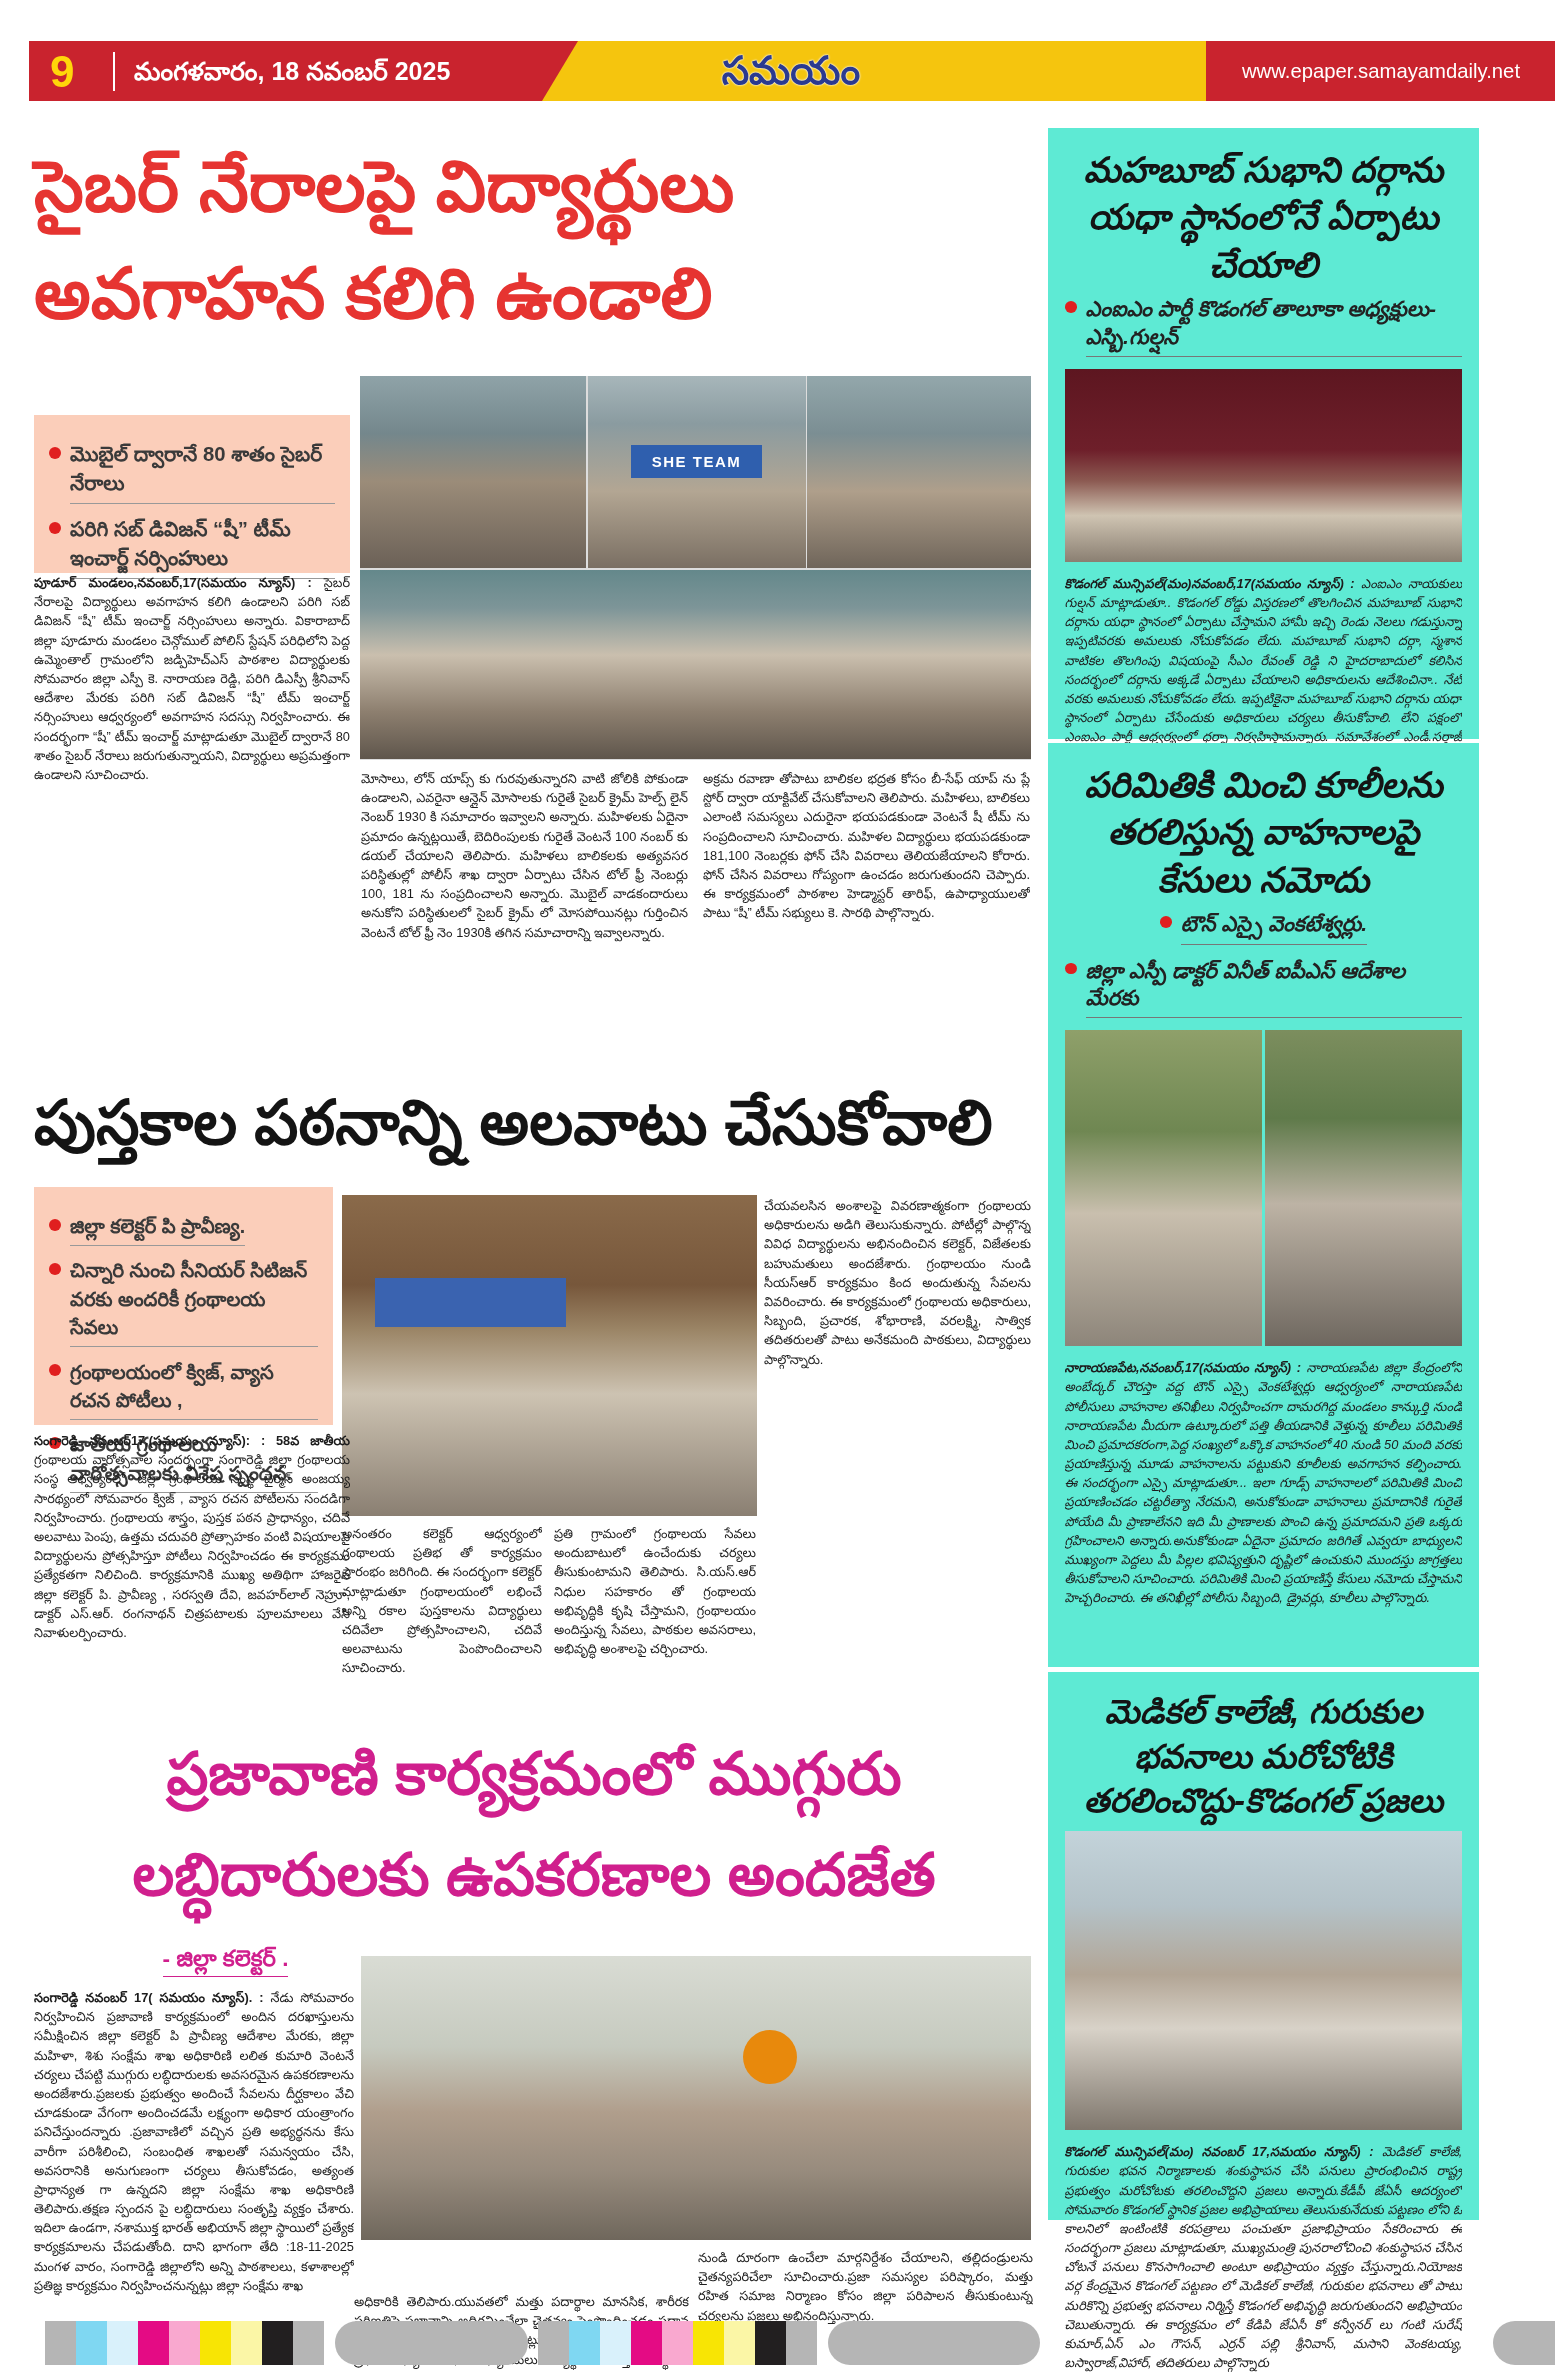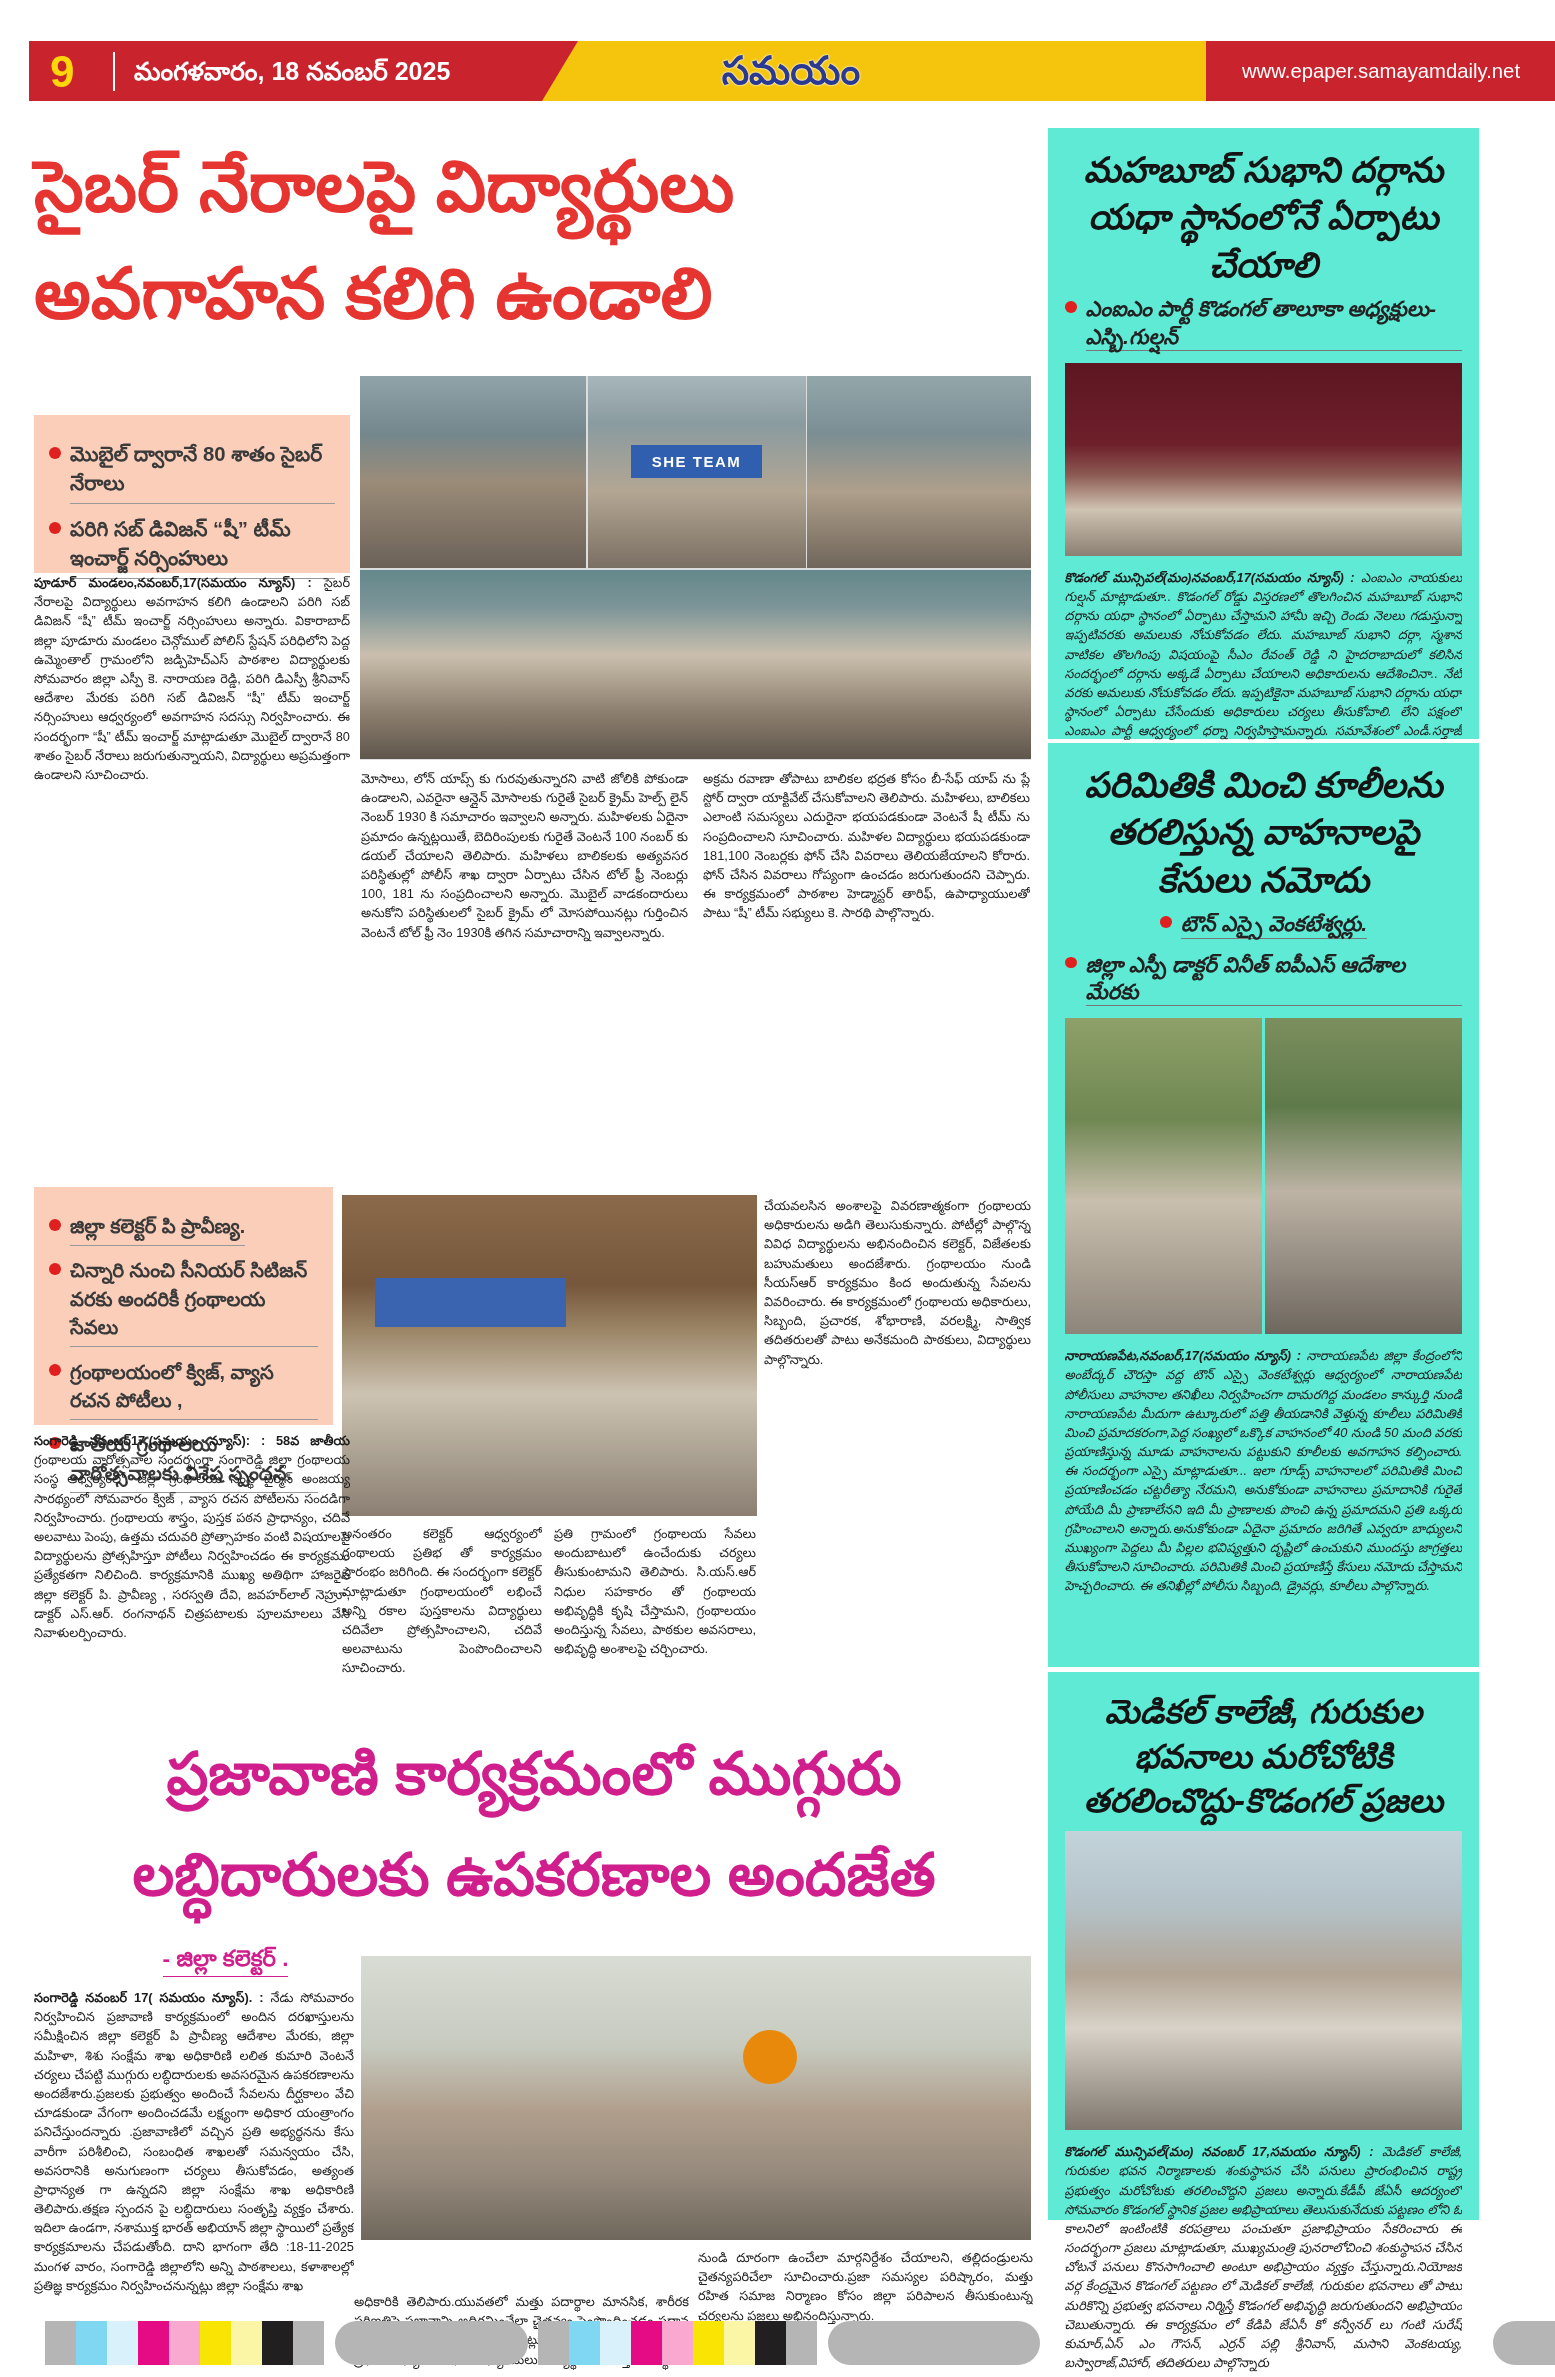--- a/index.html
+++ b/index.html
@@ -65,21 +65,21 @@
   .a3c3{position:absolute;left:698px;top:2248px;width:335px;height:113px;}
   
   .side{position:absolute;left:1048px;width:431px;background:#5eead4;box-sizing:border-box;padding:13.5px 16.6px;font-style:italic;}
   .s1{top:128px;height:611px;}
   .s2{top:743px;height:924px;}
   .s3{top:1672px;height:548px;}
   .shl{font-size:35px;font-weight:bold;color:#141414;text-align:center;line-height:1.35;margin:4.5px 0 7.5px 0;}
   .s3 .shl{font-size:33px;}
   .sb-bullet{display:flex;justify-content:center;gap:9px;margin:7.5px 0 12px 0;}
   .sb-bullet .bdot{width:11.3px;height:11.3px;margin-top:6px;}
-  .sb-bullet .t{font-size:21px;font-weight:bold;color:#222;border-bottom:1.5px solid #777;line-height:1.3;}
+  .sb-bullet .t{font-size:21px;font-weight:bold;color:#222;border-bottom:1.5px solid #777;padding-bottom:6px;line-height:1.3;}
   .sphoto{width:100%;background:#876;}
   .s1photo{height:193px;background:linear-gradient(180deg,#5d1620 0%,#6e1f2a 42%,#8c5a52 58%,#cfc4b2 76%,#8a7f72 100%);}
   .s2photos{display:flex;gap:3px;height:316px;}
   .s2photos .p{flex:1;}
   .s2pa{background:linear-gradient(180deg,#8fa06a 0%,#6f8752 32%,#c9bfae 58%,#8d857a 100%);}
   .s2pb{background:linear-gradient(180deg,#7c8e5e 0%,#5f7a4a 28%,#bdb3a5 55%,#6e675f 100%);}
   .s3photo{height:299px;background:linear-gradient(180deg,#c3d3da 0%,#b4c2c8 25%,#b2a595 48%,#d8d2c8 66%,#7f776d 100%);}
   .sbody{margin-top:12px;}
   
   .marks{position:absolute;top:2321px;height:44px;}
@@ -126,20 +126,21 @@
     <div class="pc pc3"></div>
     <div class="pc pc4"></div>
   </div>
 
   <div class="bodytxt a1c1">
     <span class="dl">పూడూర్ మండలం,నవంబర్,17(సమయం న్యూస్) : </span><span>సైబర్ నేరాలపై విద్యార్థులు అవగాహన కలిగి ఉండాలని పరిగి సబ్ డివిజన్ “షీ” టీమ్ ఇంచార్జ్ నర్సింహులు అన్నారు. వికారాబాద్ జిల్లా పూడూరు మండలం చెన్గోముల్ పోలిస్ స్టేషన్ పరిధిలోని పెద్ద ఉమ్మెంతాల్ గ్రామంలోని జడ్పిహెచ్‌ఎస్ పాఠశాల విద్యార్థులకు సోమవారం జిల్లా ఎస్పీ కె. నారాయణ రెడ్డి, పరిగి డిఎస్పీ శ్రీనివాస్ ఆదేశాల మేరకు పరిగి సబ్ డివిజన్ “షీ” టీమ్ ఇంచార్జ్ నర్సింహులు ఆధ్వర్యంలో అవగాహన సదస్సు నిర్వహించారు. ఈ సందర్భంగా “షీ” టీమ్ ఇంచార్జ్ మాట్లాడుతూ మొబైల్ ద్వారానే 80 శాతం సైబర్ నేరాలు జరుగుతున్నాయని, విద్యార్థులు అప్రమత్తంగా ఉండాలని సూచించారు.</span>
   </div>
   <div class="bodytxt a1c2">మోసాలు, లోన్ యాప్స్ కు గురవుతున్నారని వాటి జోలికి పోకుండా ఉండాలని, ఎవరైనా ఆన్లైన్ మోసాలకు గురైతే సైబర్ క్రైమ్ హెల్ప్ లైన్ నెంబర్ 1930 కి సమాచారం ఇవ్వాలని అన్నారు. మహిళలకు ఏదైనా ప్రమాదం ఉన్నట్లయితే, బెదిరింపులకు గురైతే వెంటనే 100 నంబర్ కు డయల్ చేయాలని తెలిపారు. మహిళలు బాలికలకు అత్యవసర పరిస్థితుల్లో పోలీస్ శాఖ ద్వారా ఏర్పాటు చేసిన టోల్ ఫ్రీ నెంబర్లు 100, 181 ను సంప్రదించాలని అన్నారు. మొబైల్ వాడకందారులు అనుకోని పరిస్థితులలో సైబర్ క్రైమ్ లో మోసపోయినట్లు గుర్తించిన వెంటనే టోల్ ఫ్రీ నెం 1930కి తగిన సమాచారాన్ని ఇవ్వాలన్నారు.</div>
   <div class="bodytxt a1c3">అక్రమ రవాణా తోపాటు బాలికల భద్రత కోసం బీ-సేఫ్ యాప్ ను ప్లే స్టోర్ ద్వారా యాక్టివేట్ చేసుకోవాలని తెలిపారు. మహిళలు, బాలికలు ఎలాంటి సమస్యలు ఎదురైనా భయపడకుండా వెంటనే షీ టీమ్ ను సంప్రదించాలని సూచించారు. మహిళల విద్యార్థులు భయపడకుండా 181,100 నెంబర్లకు ఫోన్ చేసి వివరాలు తెలియజేయాలని కోరారు. ఫోన్ చేసిన వివరాలు గోప్యంగా ఉంచడం జరుగుతుందని చెప్పారు. ఈ కార్యక్రమంలో పాఠశాల హెడ్మాస్టర్ తారిఫ్, ఉపాధ్యాయులతో పాటు “షీ” టీమ్ సభ్యులు కె. సారథి పాల్గొన్నారు.</div>
 
+  <div class="h2black">పుస్తకాల పఠనాన్ని అలవాటు చేసుకోవాలి</div>
 
   <div class="bulletbox bb2">
     <div class="brow">
       <span class="bdot"></span>
       <span class="btxt ul-line">జిల్లా కలెక్టర్ పి ప్రావీణ్య.</span>
     </div>
     <div class="brow">
       <span class="bdot"></span>
       <span class="btxt ul-line">చిన్నారి నుంచి సీనియర్ సిటిజన్ వరకు అందరికీ గ్రంథాలయ సేవలు</span>
     </div>

